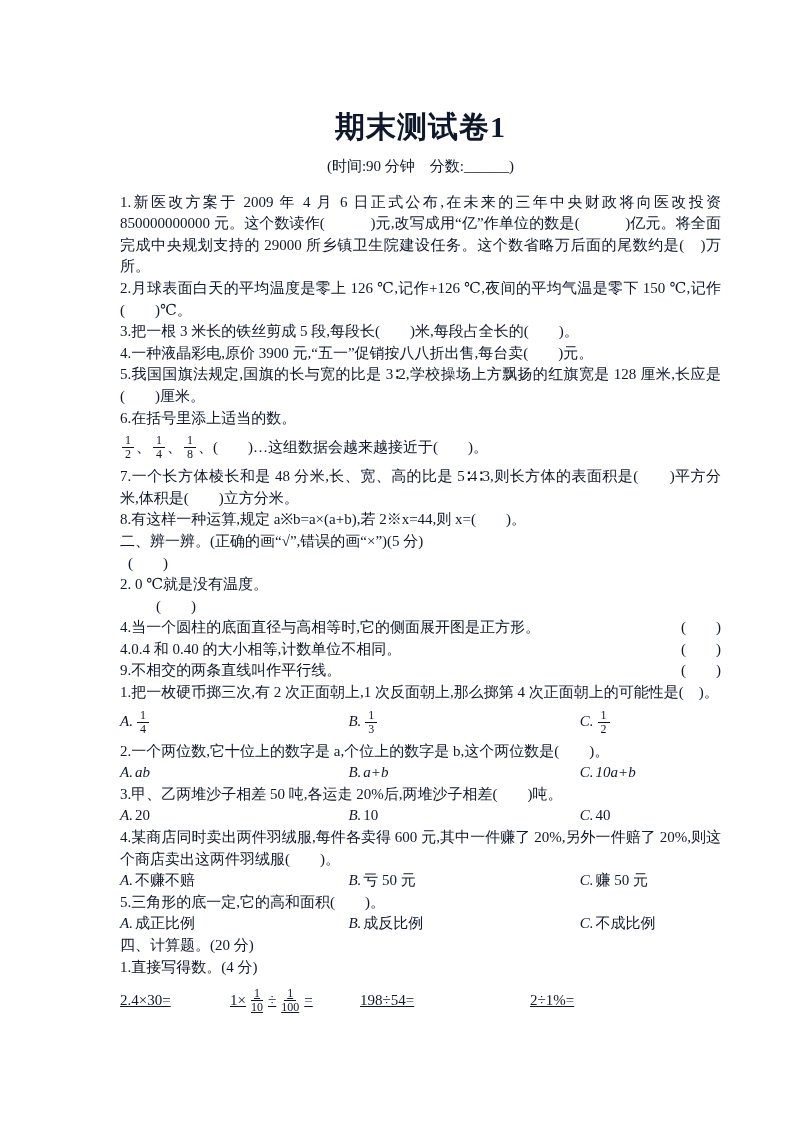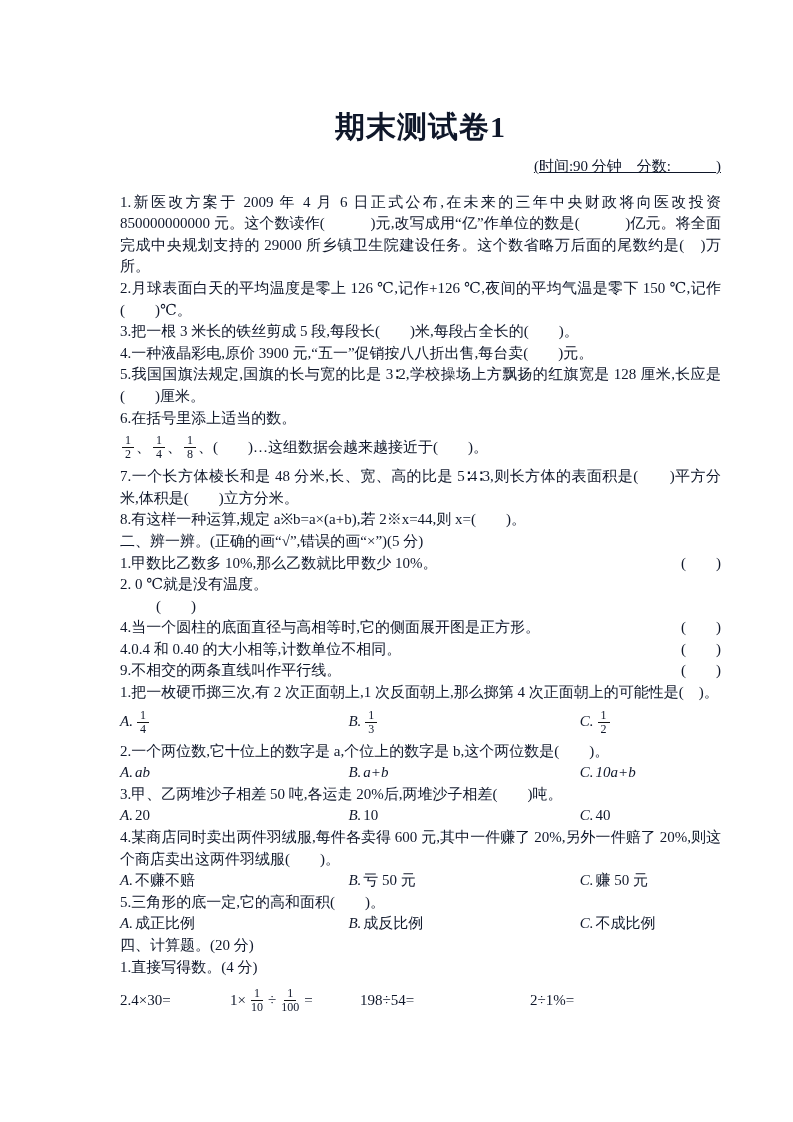--- a/index.html
+++ b/index.html
@@ -19,23 +19,22 @@
   }
   .title {
     text-align: center;
     font-size: 30px;
     font-weight: 700;
     line-height: 38px;
     margin: 0 0 10px 0;
     letter-spacing: 1px;
   }
   .meta {
-    text-align: right;
+    text-align: center;
     margin: 0 0 14px 0;
-    text-decoration: underline;
   }
   .line { text-align: justify; }
   .heading { font-weight: 400; }
   .tf { display: flex; justify-content: space-between; text-align: left; }
   .tf .paren { white-space: pre; flex: 0 0 auto; margin-left: 8px; }
   .indent { padding-left: 36px; text-align: left; }
   .fracline { margin: 5px 0; display: flex; align-items: center; flex-wrap: wrap; text-align: left; }
   .frac {
     display: inline-flex;
     flex-direction: column;
@@ -49,21 +48,21 @@
   }
   .frac .num { border-bottom: 1px solid #141414; padding: 0 3px; }
   .frac .den { padding: 0 3px; }
   .opts { display: flex; align-items: center; text-align: left; }
   .opts .opt { display: inline-flex; align-items: center; }
   .opts .opt:nth-child(1) { flex: 0 0 38%; }
   .opts .opt:nth-child(2) { flex: 0 0 38.5%; }
   .opts .opt:nth-child(3) { flex: 1; }
   .olabel { font-style: italic; margin-right: 2px; }
   .math { font-style: italic; }
-  .calcrow { display: flex; align-items: center; margin-top: 9px; text-align: left; }
+  .calcrow { display: flex; align-items: center; margin-top: 9px; text-align: left; text-decoration: underline; }
   .calc-item { display: inline-flex; align-items: center; }
   .calc-item:nth-child(1) { flex: 0 0 110px; }
   .calc-item:nth-child(2) { flex: 0 0 130px; }
   .calc-item:nth-child(3) { flex: 0 0 170px; }
   .calc-item:nth-child(4) { flex: 1; }
 </style>
 </head>
 <body>
 
 <div class="page">
@@ -93,21 +92,20 @@
         <span class="den">8</span>
       </span>
     <span>、</span>
     <span>(　　)…这组数据会越来越接近于(　　)。</span>
   </div>
   <div class="line">7.一个长方体棱长和是 48 分米,长、宽、高的比是 5∶4∶3,则长方体的表面积是(　　)平方分米,体积是(　　)立方分米。</div>
   <div class="line">8.有这样一种运算,规定 a※b=a×(a+b),若 2※x=44,则 x=(　　)。</div>
 
   <div class="line heading">二、辨一辨。(正确的画“√”,错误的画“×”)(5 分)</div>
   <div class="line tf">
-    <span>1.甲数比乙数多 10%,那么乙数就比甲数少 10%。</span>
     <span class="paren">(　　)</span>
   </div>
   <div class="line">2. 0 ℃就是没有温度。</div>
   <div class="line indent">(　　)</div>
   <div class="line tf">
     <span>4.当一个圆柱的底面直径与高相等时,它的侧面展开图是正方形。</span>
     <span class="paren">(　　)</span>
   </div>
   <div class="line tf">
     <span>4.0.4 和 0.40 的大小相等,计数单位不相同。</span>

